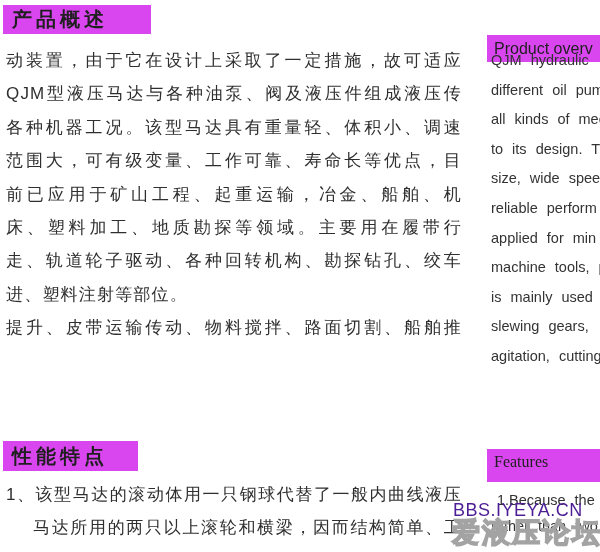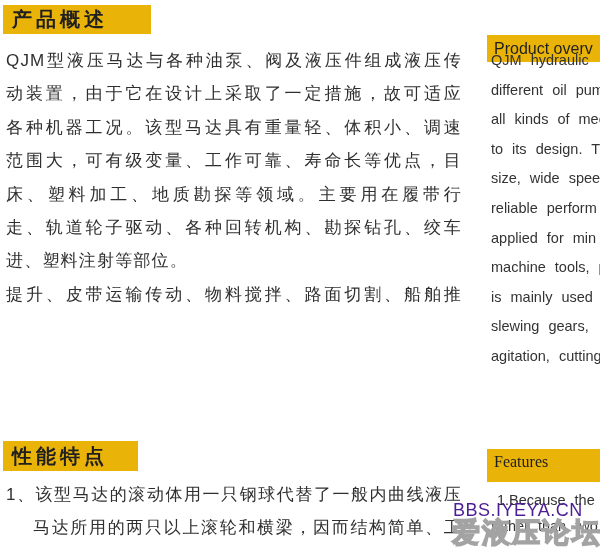--- a/index.html
+++ b/index.html
@@ -6,21 +6,21 @@
   body {
     width: 600px; height: 552px;
     position: relative;
     background: #ffffff;
     overflow: hidden;
     font-family: "Liberation Sans", "DejaVu Sans", sans-serif;
     color: #2f2f2f;
   }
   .hdr-bar {
     position: absolute;
-    background: #eab308;
+    background: #d946ef;
     color: #1f1f1f;
     box-sizing: border-box;
     overflow: hidden;
     white-space: nowrap;
   }
   .hdr-zh {
     font-size: 20px;
     font-weight: bold;
     letter-spacing: 4px;
     padding-left: 9px;
@@ -89,24 +89,25 @@
 
 <div id="zh-overview-bar" class="hdr-bar hdr-zh">产品概述</div>
 
 <div id="zh-features-bar" class="hdr-bar hdr-zh">性能特点</div>
 
 <div id="en-overview-bar" class="hdr-bar hdr-en">Product overv</div>
 
 <div id="en-features-bar" class="hdr-bar hdr-en">Features</div>
 
 <div id="zh-overview-para" class="zh-para">
+  <div class="zh-line">动装置，由于它在设计上采取了一定措施，故可适应</div>
   <div class="zh-line">QJM型液压马达与各种油泵、阀及液压件组成液压传</div>
-  <div class="zh-line">动装置，由于它在设计上采取了一定措施，故可适应</div>
   <div class="zh-line">各种机器工况。该型马达具有重量轻、体积小、调速</div>
   <div class="zh-line">范围大，可有级变量、工作可靠、寿命长等优点，目</div>
+  <div class="zh-line">前已应用于矿山工程、起重运输，冶金、船舶、机</div>
   <div class="zh-line">床、塑料加工、地质勘探等领域。主要用在履带行</div>
   <div class="zh-line">走、轨道轮子驱动、各种回转机构、勘探钻孔、绞车</div>
   <div class="zh-line last">进、塑料注射等部位。</div>
   <div class="zh-line">提升、皮带运输传动、物料搅拌、路面切割、船舶推</div>
 </div>
 
 <div id="zh-features-para" class="zh-para">
   <div class="zh-line">1、该型马达的滚动体用一只钢球代替了一般内曲线液压</div>
   <div class="zh-line indent">马达所用的两只以上滚轮和横梁，因而结构简单、工</div>
 </div>

